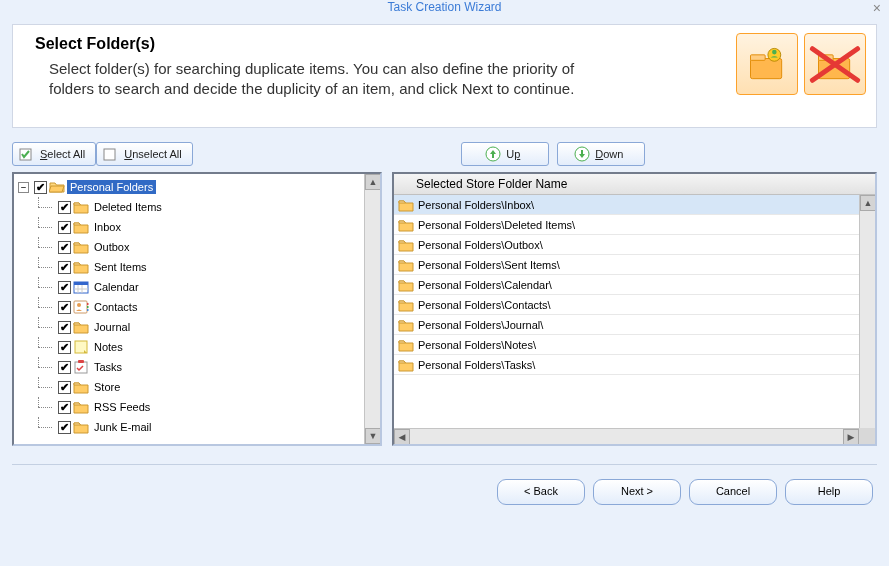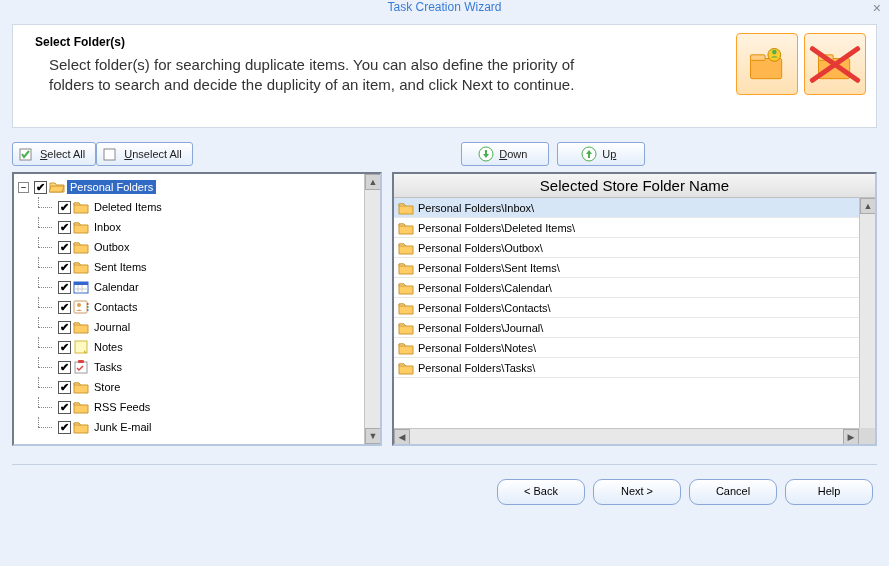--- a/index.html
+++ b/index.html
@@ -30,21 +30,21 @@
 }
 .header-panel {
   margin: 6px 12px 0 12px;
   background: #fff;
   border: 1px solid #d0d7e5;
   padding: 10px 14px 18px 22px;
   position: relative;
   min-height: 104px;
 }
 .header-panel h2 {
-  font-size: 12px;
+  font-size: 16px;
   font-weight: bold;
   margin-bottom: 6px;
 }
 .header-panel p {
   font-size: 15px;
   color: #333;
   max-width: 560px;
   line-height: 1.35;
   margin-left: 14px;
 }
@@ -166,23 +166,22 @@
 }
 .folder-icon-sm {
   width:16px; height:14px; display:inline-block;
 }
 .node-label { padding:1px 3px; }
 .node-label.selected { background:#316ac5; color:#fff; }
 
 .list-header {
   background: linear-gradient(#f5f5f5,#e2e2e2);
   border-bottom:1px solid #c0c0c0;
-  padding:3px 6px;
-  font-size:15px;
-  text-align:center;
+  padding:3px 22px;
+  font-size:12px;
 }
 .list-body { flex:1; overflow:hidden; position:relative; }
 .list-row {
   display:flex; align-items:center; gap:4px;
   padding: 2px 4px; height:20px;
   border-bottom:1px solid #e8e8e8;
   font-size:11px;
 }
 .list-row.sel { background:#d6e6f7; }
 
@@ -256,33 +255,33 @@
           </svg>
       </span>
       <span><span class="ul">U</span>nselect All</span>
     </button>
   </div>
   <div class="toolbar-right">
     <button class="btn" style="min-width:88px;justify-content:center;">
       <span class="icon16">
         <svg viewBox="0 0 16 16">
             <circle cx="8" cy="8" r="7" fill="#fff" stroke="#4caf50"></circle>
-            <path d="M8 12 l-3 -4 h2 v-4 h2 v4 h2 z" fill="#4caf50"></path>
+            <path d="M8 4 l3 4 h-2 v4 h-2 v-4 h-2 z" fill="#4caf50"></path>
           </svg>
       </span>
-      <span><span class="ul">D</span>own</span>
+      <span>U<span class="ul">p</span></span>
     </button>
     <button class="btn" style="min-width:88px;justify-content:center;">
       <span class="icon16">
         <svg viewBox="0 0 16 16">
             <circle cx="8" cy="8" r="7" fill="#fff" stroke="#4caf50"></circle>
-            <path d="M8 4 l3 4 h-2 v4 h-2 v-4 h-2 z" fill="#4caf50"></path>
+            <path d="M8 12 l-3 -4 h2 v-4 h2 v4 h2 z" fill="#4caf50"></path>
           </svg>
       </span>
-      <span>U<span class="ul">p</span></span>
+      <span><span class="ul">D</span>own</span>
     </button>
   </div>
 </div>
 
 <div class="main-row">
 
   <div class="panel tree-panel">
     <div class="tree" id="tree-container">
         <div class="tree-row root">
           <span class="expander">−</span>

